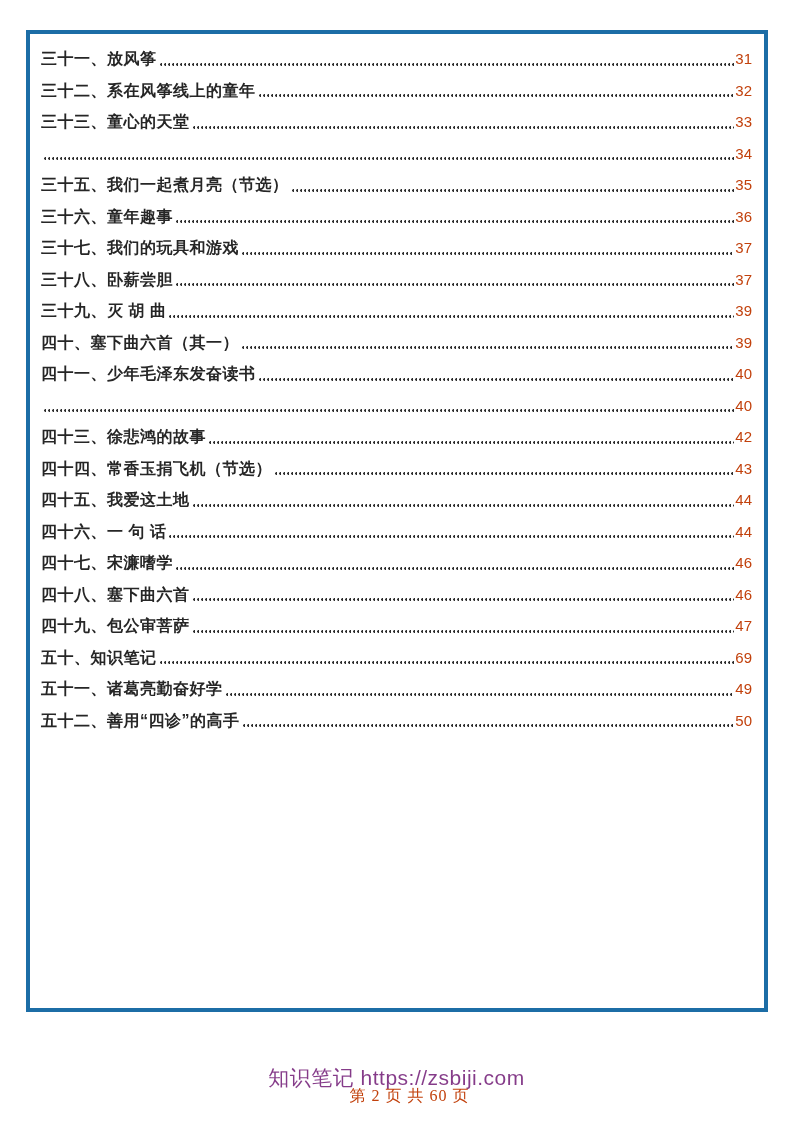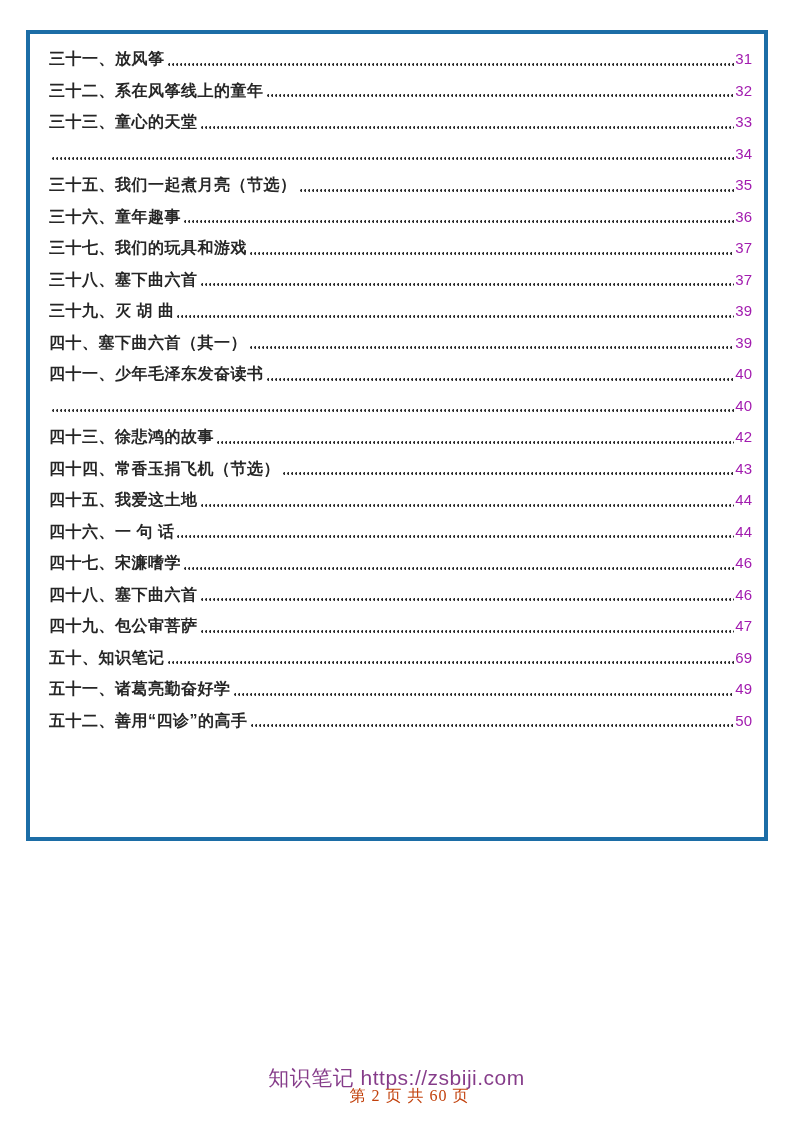--- a/index.html
+++ b/index.html
@@ -13,24 +13,24 @@
     height: 1122px;
     background: #ffffff;
     overflow: hidden;
     font-family: "Liberation Sans", sans-serif;
   }
   .content-box {
     position: absolute;
     left: 26px;
     top: 30px;
     width: 742px;
-    height: 811px;
+    height: 982px;
     border: 4px solid #1c6da6;
     box-sizing: border-box;
-    padding: 9px 12px 0 19px;
+    padding: 9px 12px 0 11px;
     z-index: 1;
     background: transparent;
   }
   .toc-list {
     width: 100%;
   }
   .toc-row {
     display: flex;
     align-items: baseline;
     height: 31.5px;
@@ -52,21 +52,21 @@
     margin: 0 1px 9px 3px;
     background-image: radial-gradient(circle at 1.2px 1.5px, #2e2e2e 1.1px, transparent 1.3px);
     background-size: 4px 3px;
     background-repeat: repeat-x;
     background-position: left bottom;
   }
   .toc-page {
     flex: 0 0 auto;
     font-size: 15px;
     font-weight: normal;
-    color: #a21caf;
+    color: #c2410c;
   }
   .watermark {
     position: absolute;
     left: 50%;
     top: 1064px;
     transform: translateX(-50%);
     z-index: 2;
     font-size: 21px;
     color: #701a75;
     opacity: 0.85;
@@ -131,21 +131,21 @@
           <span class="toc-page">36</span>
         </div>
 
         <div class="toc-row">
           <span class="toc-title">三十七、我们的玩具和游戏</span>
           <span class="toc-dots"></span>
           <span class="toc-page">37</span>
         </div>
 
         <div class="toc-row">
-          <span class="toc-title">三十八、塞下曲六首</span>
+          <span class="toc-title">三十八、卧薪尝胆</span>
           <span class="toc-dots"></span>
           <span class="toc-page">37</span>
         </div>
 
         <div class="toc-row">
           <span class="toc-title">三十九、灭 胡 曲</span>
           <span class="toc-dots"></span>
           <span class="toc-page">39</span>
         </div>
 

